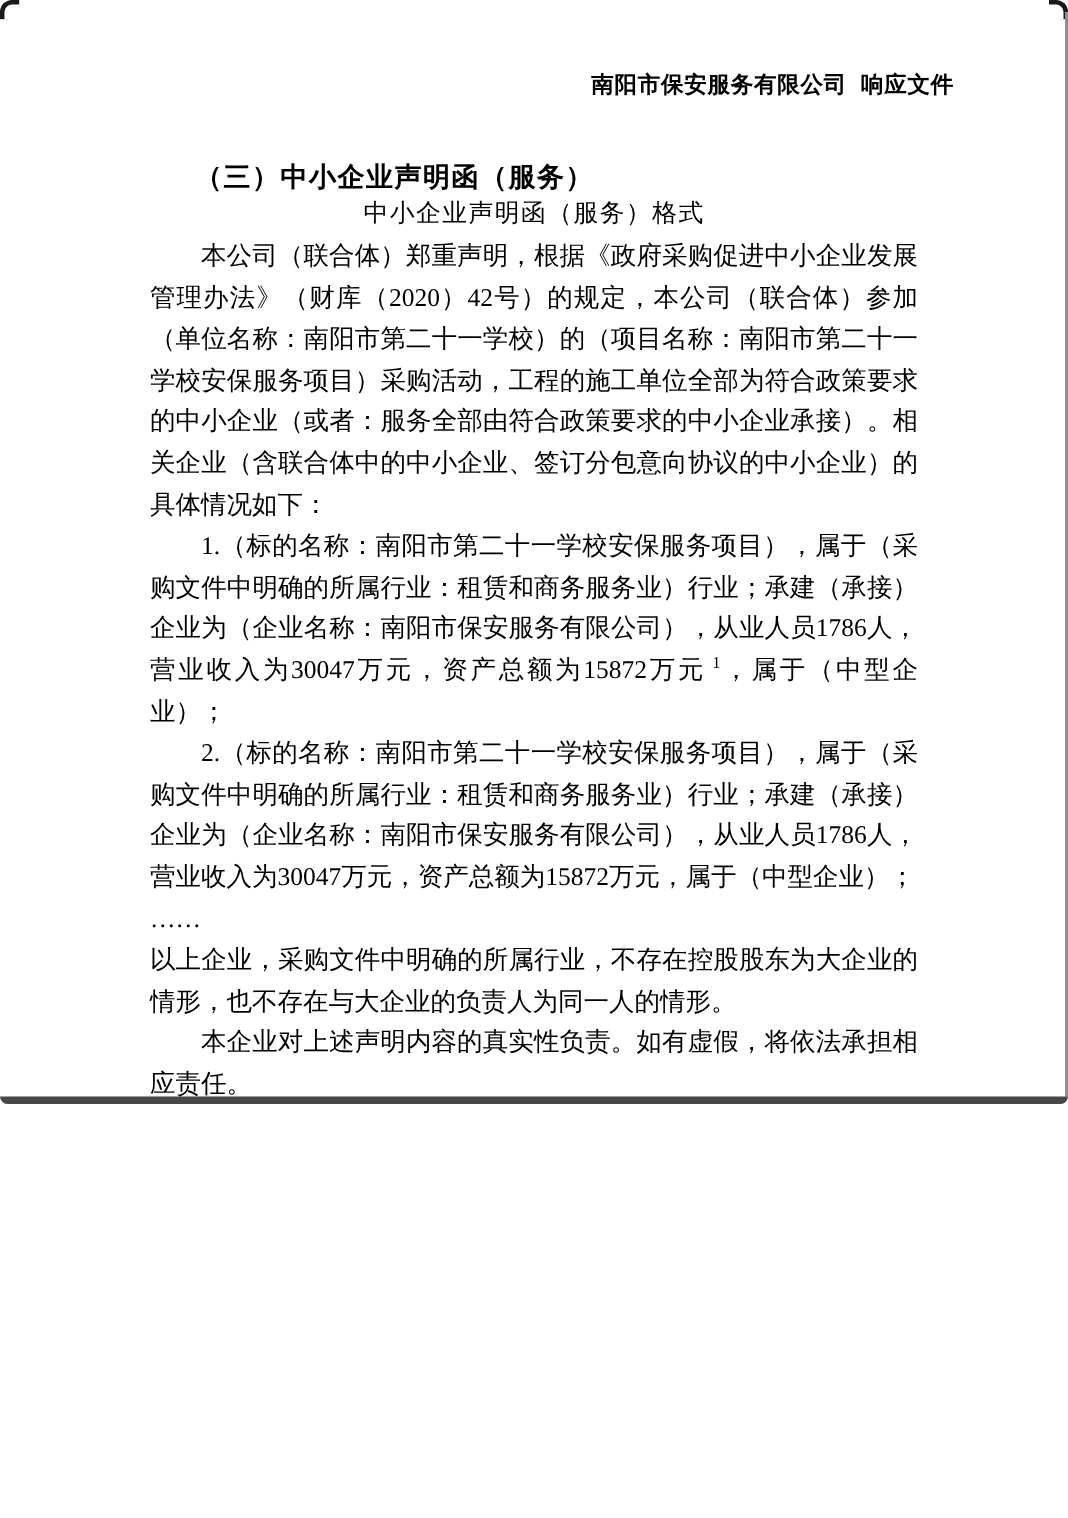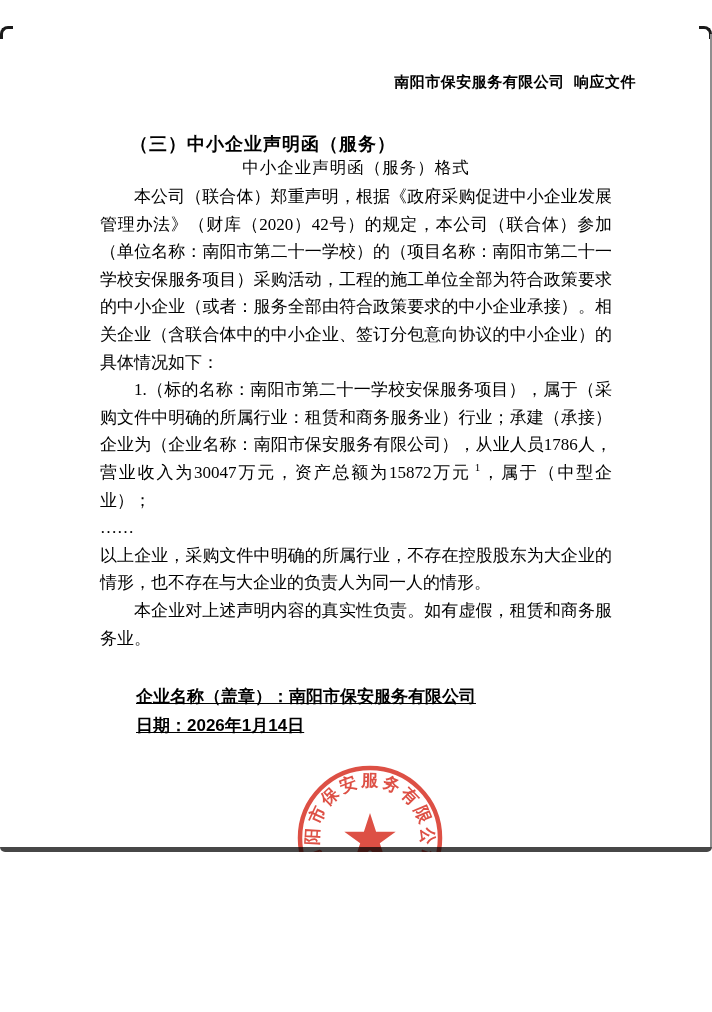--- a/index.html
+++ b/index.html
@@ -1,24 +1,23 @@
 <!DOCTYPE html>
 <html><head>
 <meta charset="utf-8">
 <style>
   html, body { margin: 0; padding: 0; background: #ffffff; }
   .page {
     position: relative;
     width: 712px;
-    height: 826px;
+    height: 736px;
     background: #ffffff;
     overflow: hidden;
     font-family: "Liberation Serif", "DejaVu Serif", serif;
     color: #000;
-    margin-top: 26px;
   }
   
   .corner-tl { position:absolute; top:0; left:0; width:10px; height:10px;
     border-top:3px solid #1a1a1a; border-left:3px solid #1a1a1a; border-top-left-radius:8px; }
   .corner-tr { position:absolute; top:0; right:0; width:10px; height:10px;
     border-top:3px solid #1a1a1a; border-right:3px solid #1a1a1a; border-top-right-radius:8px; }
   .edge-right { position:absolute; top:8px; bottom:5px; right:0; width:2px; background:#8f8f8f; }
   .edge-bottom { position:absolute; left:0; right:0; bottom:0; height:5px; background:#474747;
     border-bottom-left-radius:6px; border-bottom-right-radius:6px; }
 
@@ -78,23 +77,24 @@
 
   <div class="header">南阳市保安服务有限公司  响应文件</div>
 
   <div class="doc-title">（三）中小企业声明函（服务）</div>
 
   <div class="doc-subtitle">中小企业声明函（服务）格式</div>
 
   <div class="body-block">
     <p class="indent">本公司（联合体）郑重声明，根据《政府采购促进中小企业发展管理办法》（财库（2020）42号）的规定，本公司（联合体）参加（单位名称：南阳市第二十一学校）的（项目名称：南阳市第二十一学校安保服务项目）采购活动，工程的施工单位全部为符合政策要求的中小企业（或者：服务全部由符合政策要求的中小企业承接）。相关企业（含联合体中的中小企业、签订分包意向协议的中小企业）的具体情况如下：</p>
     <p class="indent item-1"><span>1.（标的名称：南阳市第二十一学校安保服务项目），属于（采购文件中明确的所属行业：租赁和商务服务业）行业；承建（承接）企业为（企业名称：南阳市保安服务有限公司），从业人员1786人，营业收入为30047万元，资产总额为15872万元</span><span class="sup">1</span><span>，属于（中型企业）；</span></p>
+    <p class="indent item-2">2.（标的名称：南阳市第二十一学校安保服务项目），属于（采购文件中明确的所属行业：租赁和商务服务业）行业；承建（承接）企业为（企业名称：南阳市保安服务有限公司），从业人员1786人，营业收入为30047万元，资产总额为15872万元，属于（中型企业）；</p>
     <p>……</p>
     <p>以上企业，采购文件中明确的所属行业，不存在控股股东为大企业的情形，也不存在与大企业的负责人为同一人的情形。</p>
-    <p class="indent">本企业对上述声明内容的真实性负责。如有虚假，租赁和商务服务业。</p>
+    <p class="indent">本企业对上述声明内容的真实性负责。如有虚假，将依法承担相应责任。</p>
 
     <div class="signature">
       <div>企业名称（盖章）：南阳市保安服务有限公司</div>
       <div>日期：2026年1月14日</div>
     </div>
 
   </div>
 
   <svg class="stamp" viewBox="0 0 150 150" xmlns="http://www.w3.org/2000/svg">
     <circle cx="75" cy="75" r="70" fill="none" stroke="#d9372b" stroke-width="4.5"></circle>

